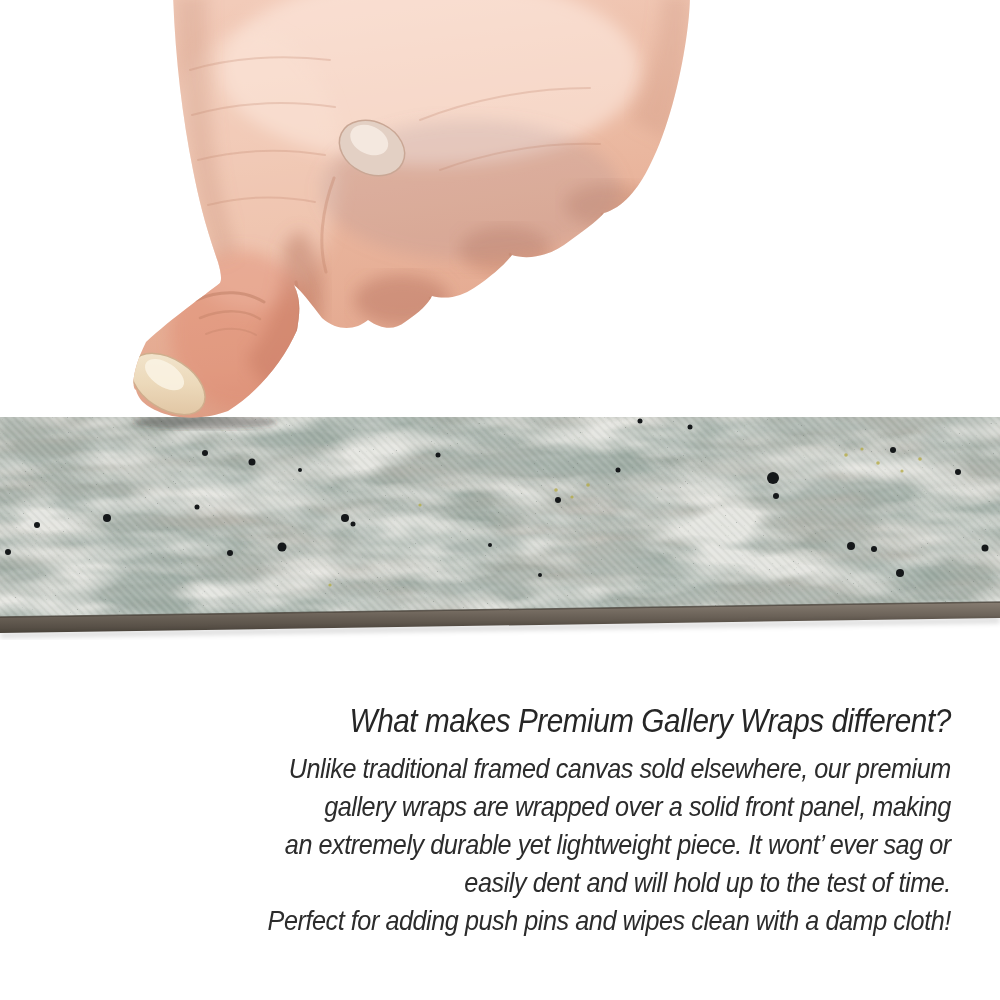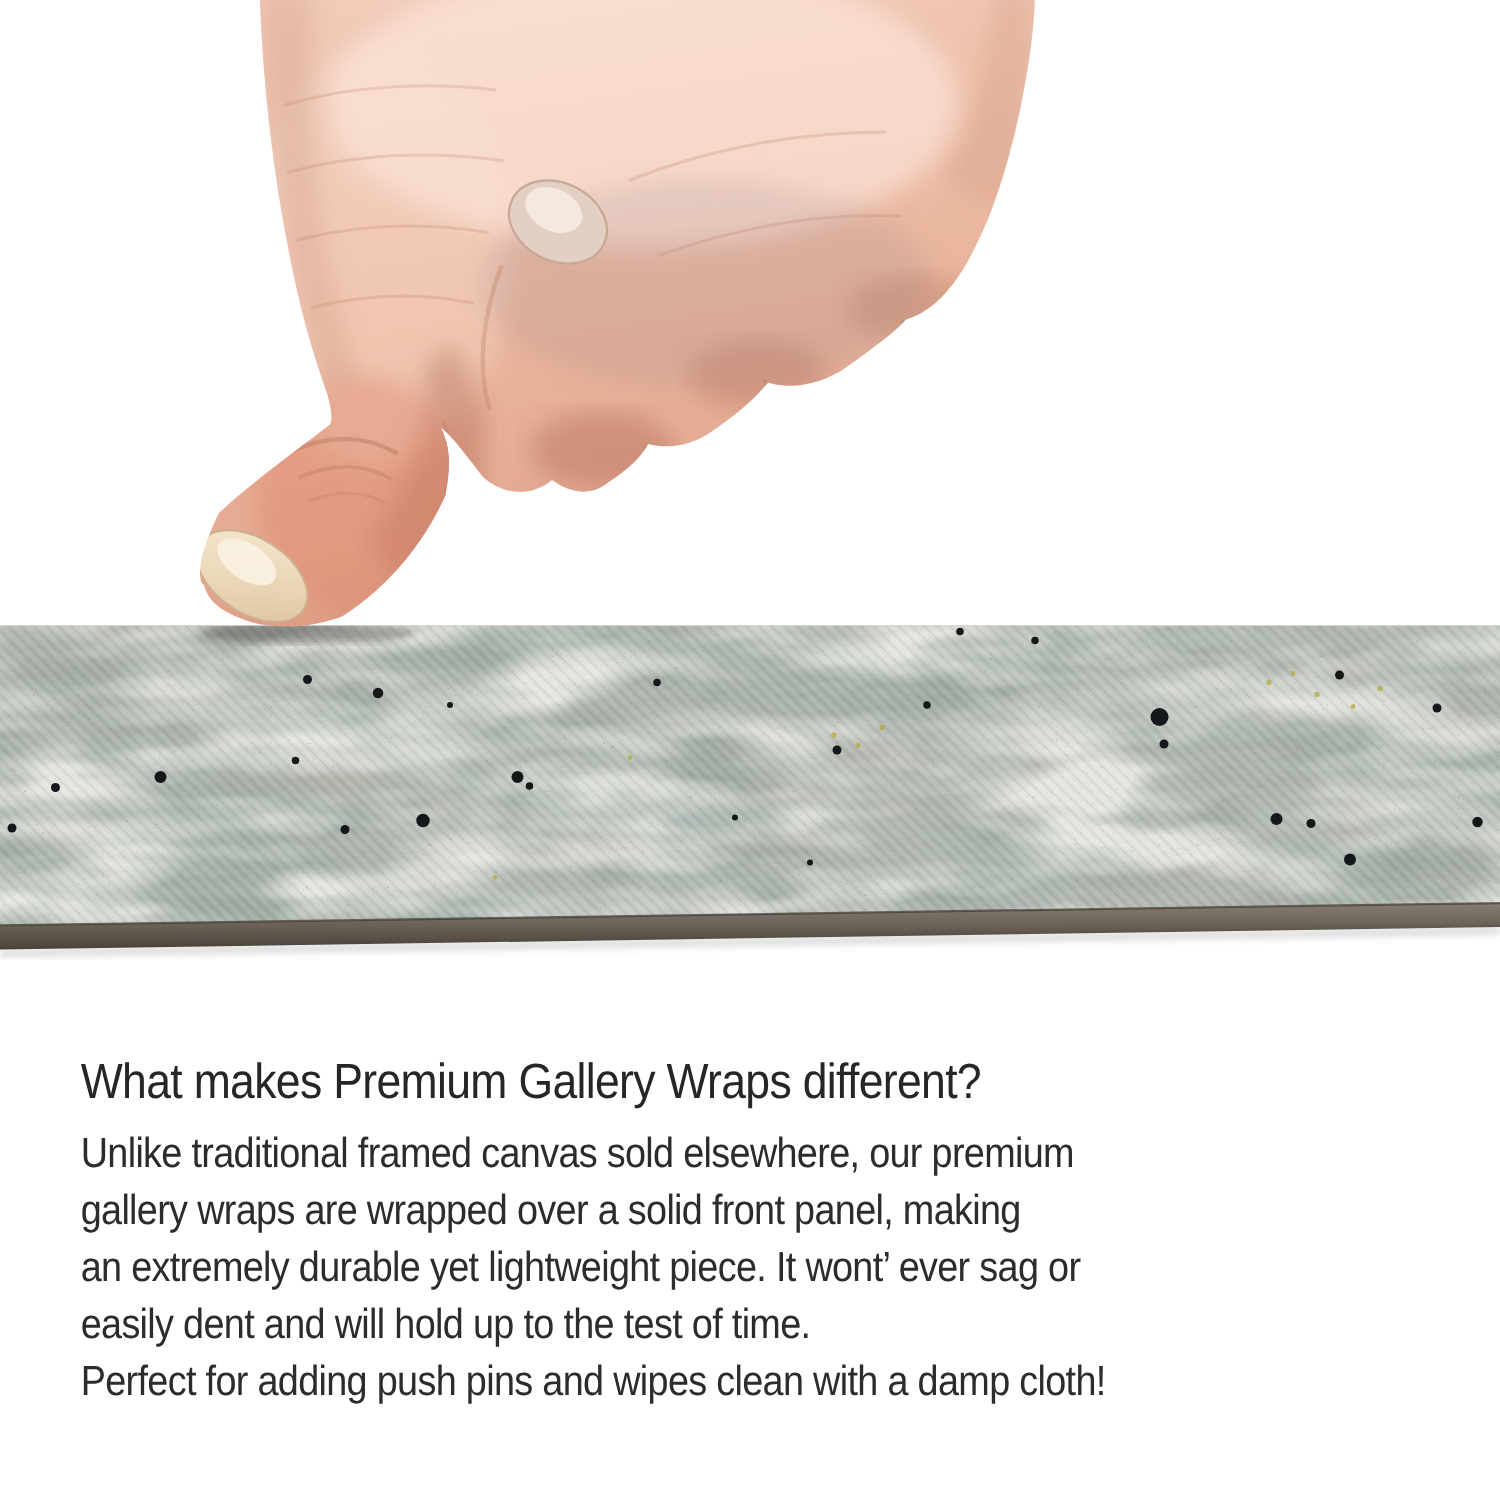--- a/index.html
+++ b/index.html
@@ -3,22 +3,22 @@
 <meta charset="utf-8">
 <style>
   html,body{margin:0;padding:0;background:#ffffff;}
   .stage{
     position:relative;width:1000px;height:1000px;background:#ffffff;
     overflow:hidden;font-family:"Liberation Sans",sans-serif;
   }
   .hand-photo{position:absolute;top:0;left:0;z-index:3;}
   .canvas-strip{position:absolute;top:415px;left:0;z-index:2;}
   .copy{
-    position:absolute;top:701px;left:4px;right:0;z-index:4;
-    text-align:left;color:#2c2c2c;
+    position:absolute;top:701px;left:16px;right:0;z-index:4;
+    text-align:right;font-style:italic;color:#2c2c2c;
   }
   .copy h1{
     font-size:33px;font-weight:400;line-height:40px;margin:0 0 9px 0;
     letter-spacing:-0.5px;transform:scaleX(0.9);color:#262626;
   }
   .copy p{
     font-size:28px;font-weight:400;line-height:38px;margin:0;
     letter-spacing:-0.5px;transform:scaleX(0.9);
   }
 </style>

